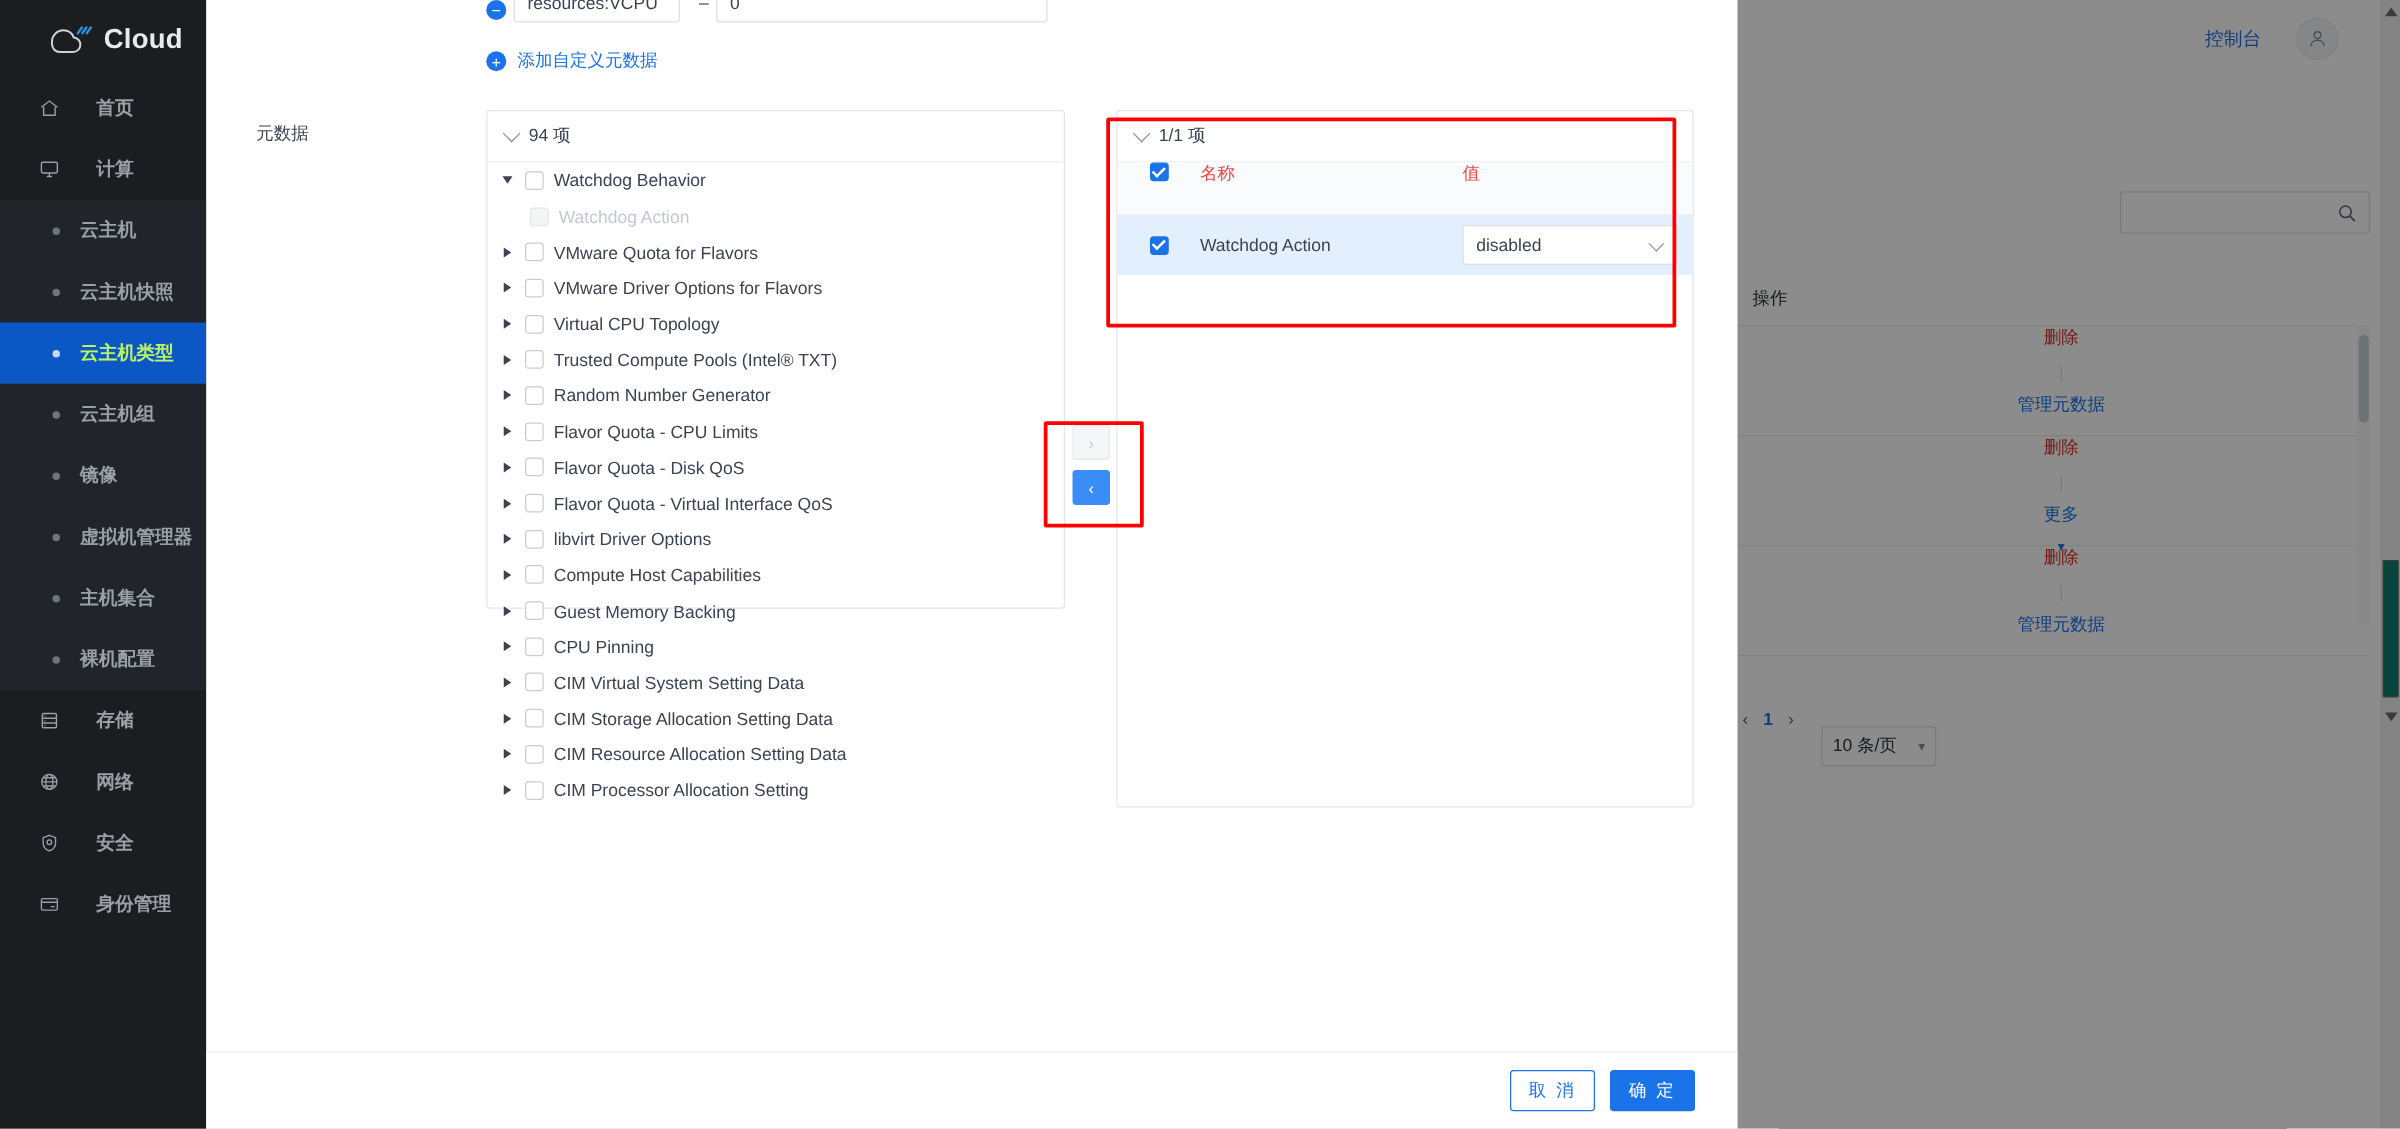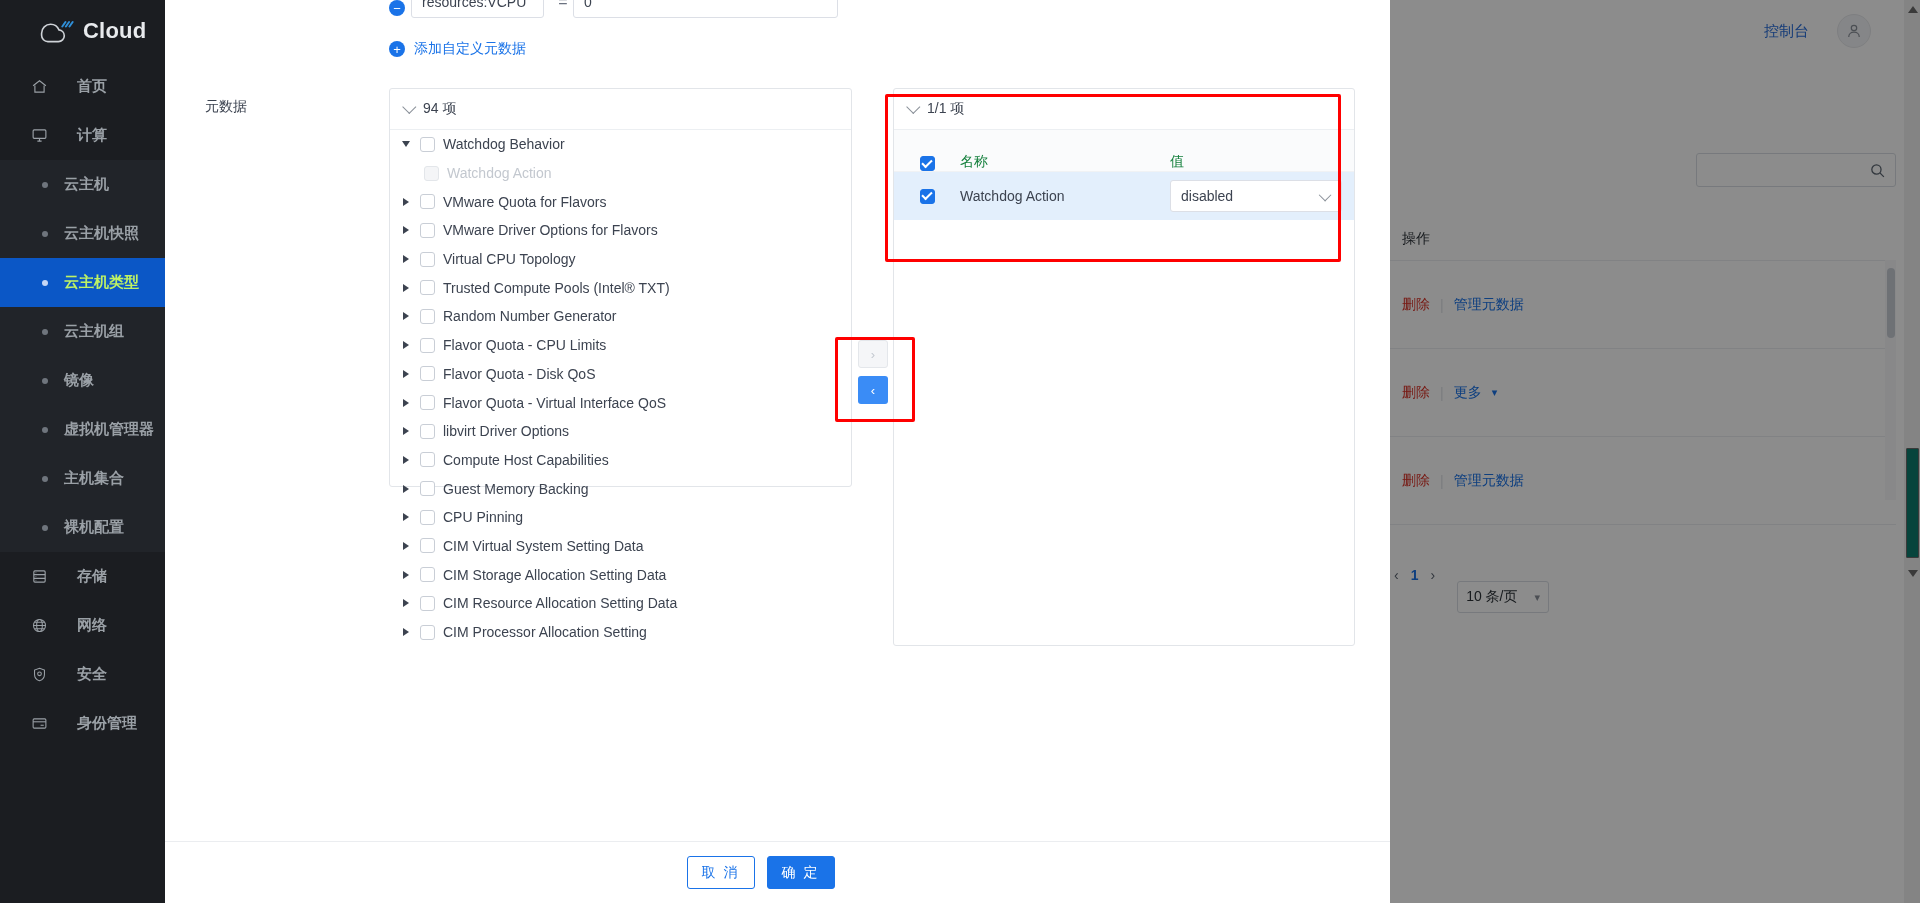--- a/index.html
+++ b/index.html
@@ -47,20 +47,21 @@
     display: flex; align-items: center;
     font-size: 14px; color: #2c3238;
   }
   .bg-tablehead span { padding-left: 12px; }
   .bg-row {
     position: absolute; left: 0; right: 24px; height: 88px;
     border-bottom: 1px solid #ebedf0;
     display: flex; align-items: center; gap: 10px;
     padding-left: 12px;
     font-size: 14px;
+    flex-direction: column;
   }
   .bg-del { color: #d93025; }
   .bg-sep { color: #dfe2e6; }
   .bg-act { color: #1a73e8; }
   .bg-pager {
     position: absolute; left: 0; right: 24px; top: 488px; height: 50px;
     display: flex; align-items: center; gap: 12px;
     font-size: 14px; color: #5b6470; padding-left: 4px;
   }
   .bg-pagenum { color: #1a73e8; font-weight: bold; }
@@ -227,23 +228,23 @@
     background: #1a73e8; border-color: #1a73e8;
     display: flex; align-items: center; justify-content: center;
   }
   .cb.checked::after {
     content: ""; width: 4px; height: 8px;
     border-right: 2px solid #fff; border-bottom: 2px solid #fff;
     transform: rotate(45deg) translate(-1px,-1px);
   }
 
   .sel-head-row {
-    height: 42px; display: flex; align-items: flex-end;
+    height: 42px; display: flex; align-items: flex-start;
     background: #fafbfc; border-bottom: 1px solid #f0f2f4;
-    font-size: 14px; color: #15803d;
+    font-size: 14px; color: #ef4444;
   }
   .sel-row {
     height: 48px; display: flex; align-items: center;
     background: #e3effc; font-size: 14px; color: #3c4350;
   }
   .col-cb { width: 66px; display: flex; justify-content: center; flex: none; }
   .col-name { width: 210px; flex: none; }
   .col-val { flex: 1; padding-right: 16px; }
   .select-box {
     height: 32px; width: 172px;
@@ -273,21 +274,21 @@
     width: 30px; height: 28px; border-radius: 3px;
     display: flex; align-items: center; justify-content: center;
     font-size: 13px;
   }
   .xfer-btn.disabled { background: #f5f6f8; border: 1px solid #e4e7eb; color: #c4c9d0; }
   .xfer-btn.primary { background: #3a8cf6; color: #fff; }
 
   .modal-footer {
     position: absolute; left: 0; right: 0; bottom: 0; height: 62px;
     border-top: 1px solid #ebedf0; background: #fff;
-    display: flex; align-items: center; justify-content: center;
+    display: flex; align-items: center; justify-content: flex-end;
     gap: 12px; padding-right: 34px;
   }
   .btn {
     min-width: 68px; height: 33px; border-radius: 3px;
     display: flex; align-items: center; justify-content: center;
     font-size: 14px; letter-spacing: 2px; padding: 0 14px;
   }
   .btn-cancel { border: 1px solid #1a73e8; color: #1a73e8; background: #fff; }
   .btn-ok { background: #1a73e8; color: #fff; border: 1px solid #1a73e8; }
 </style>

